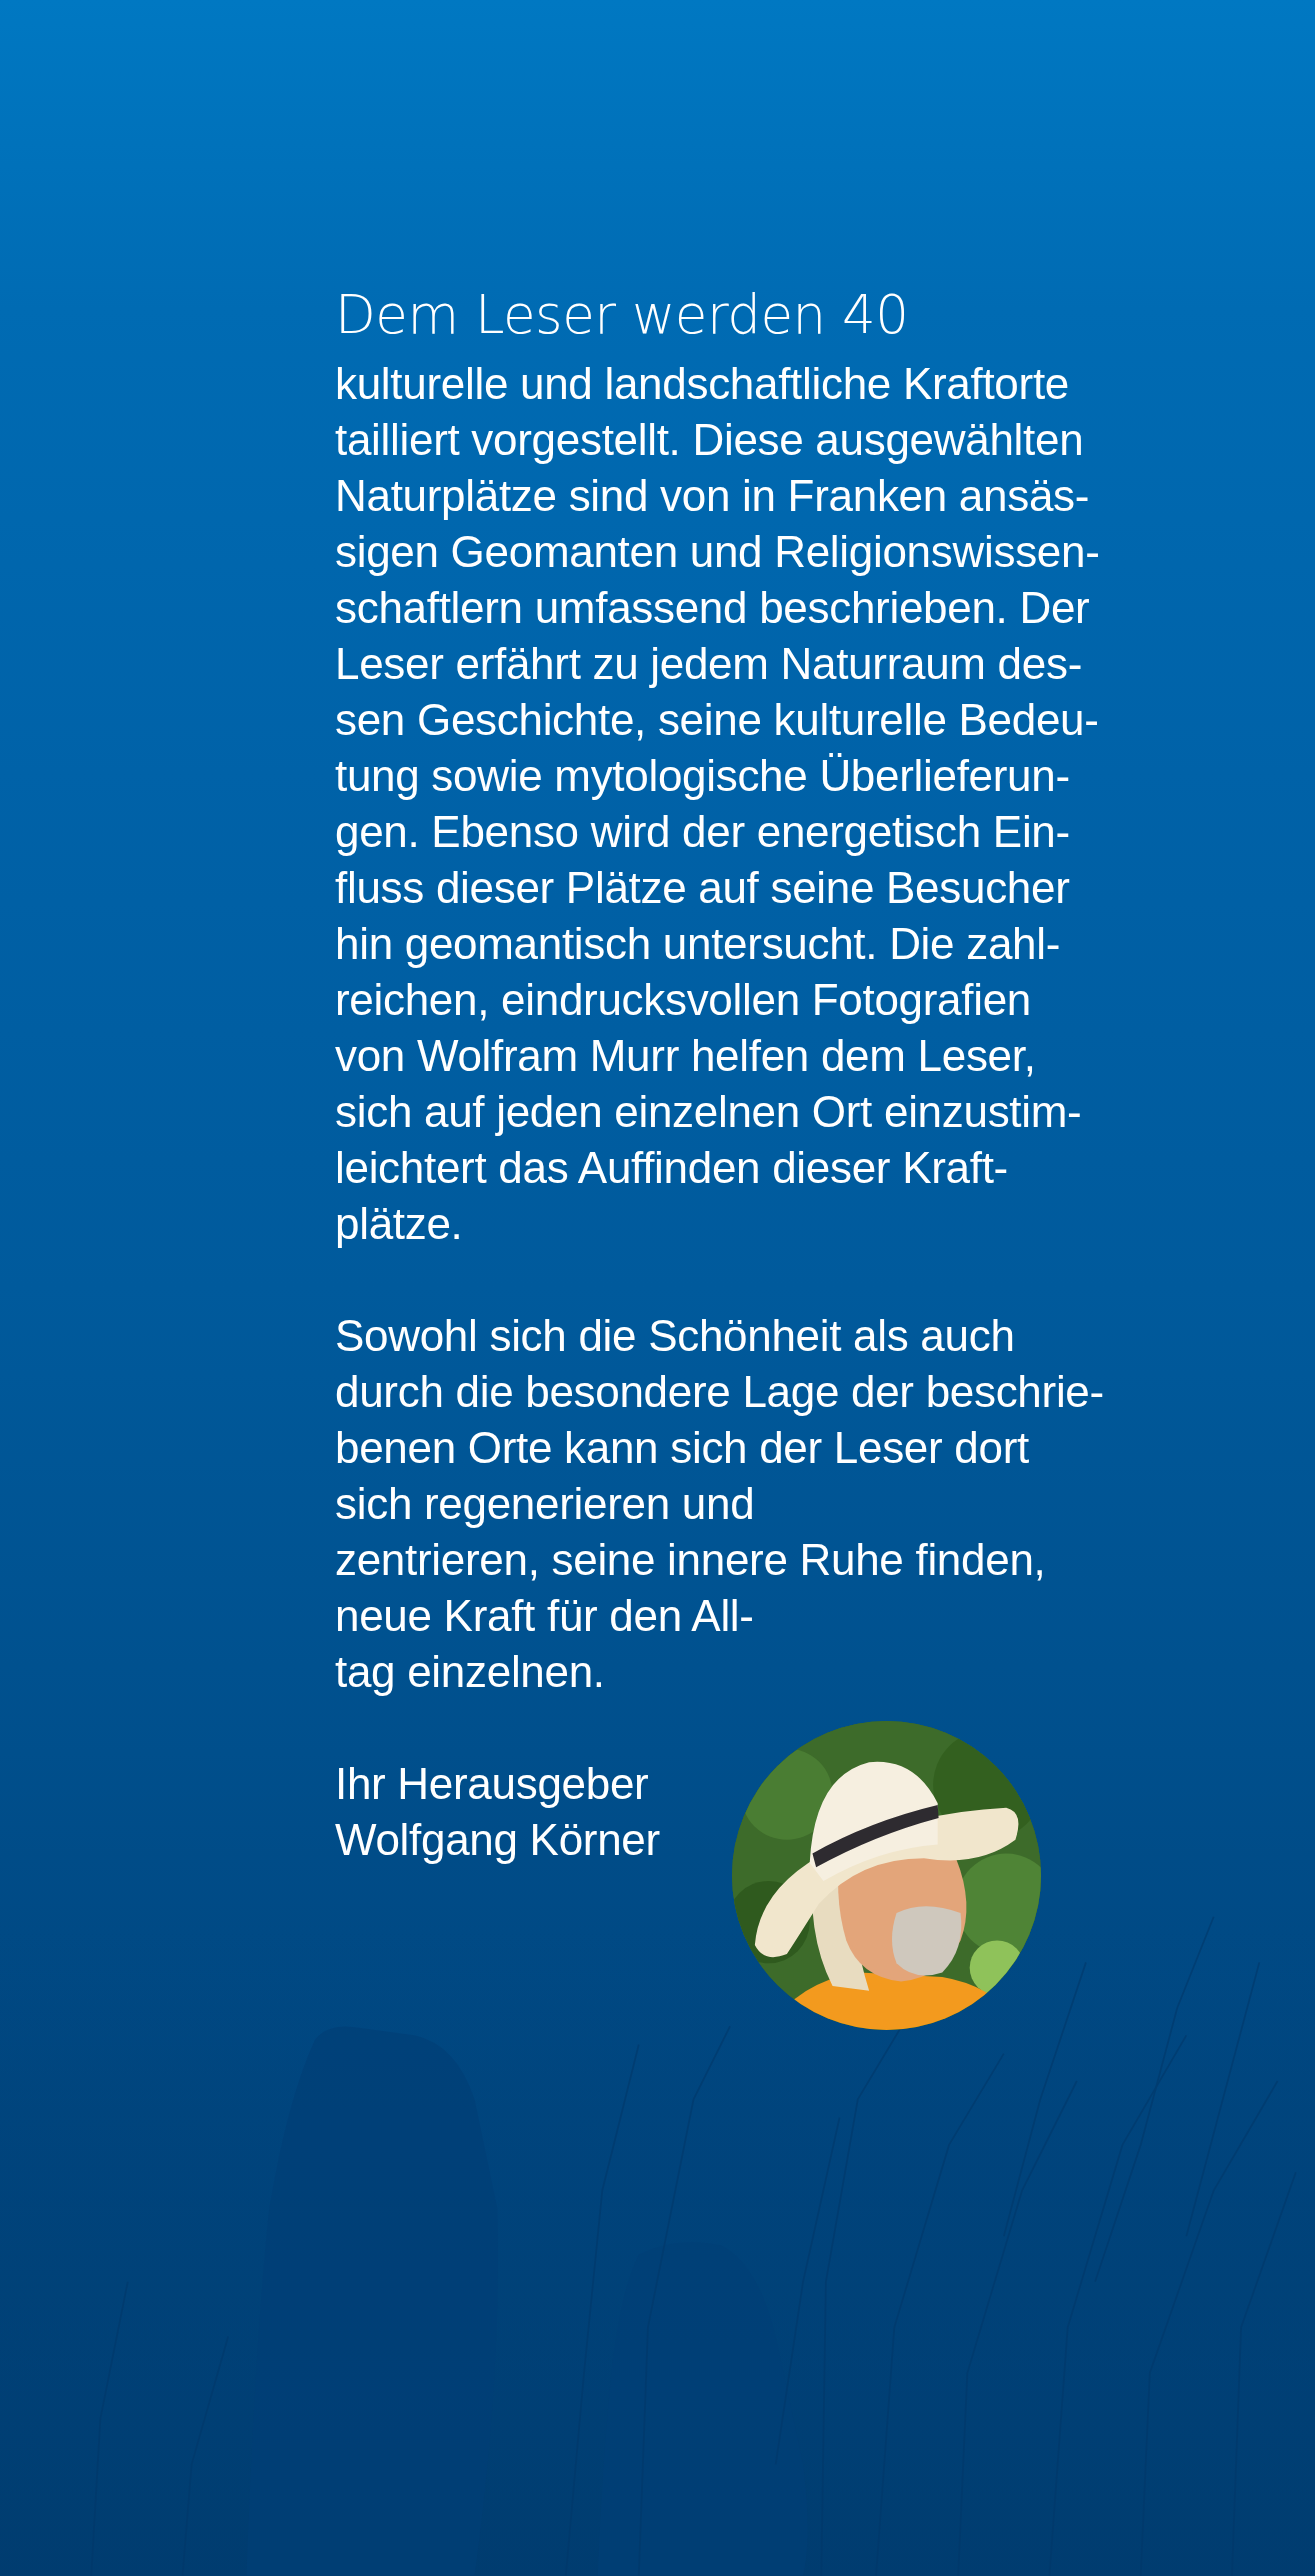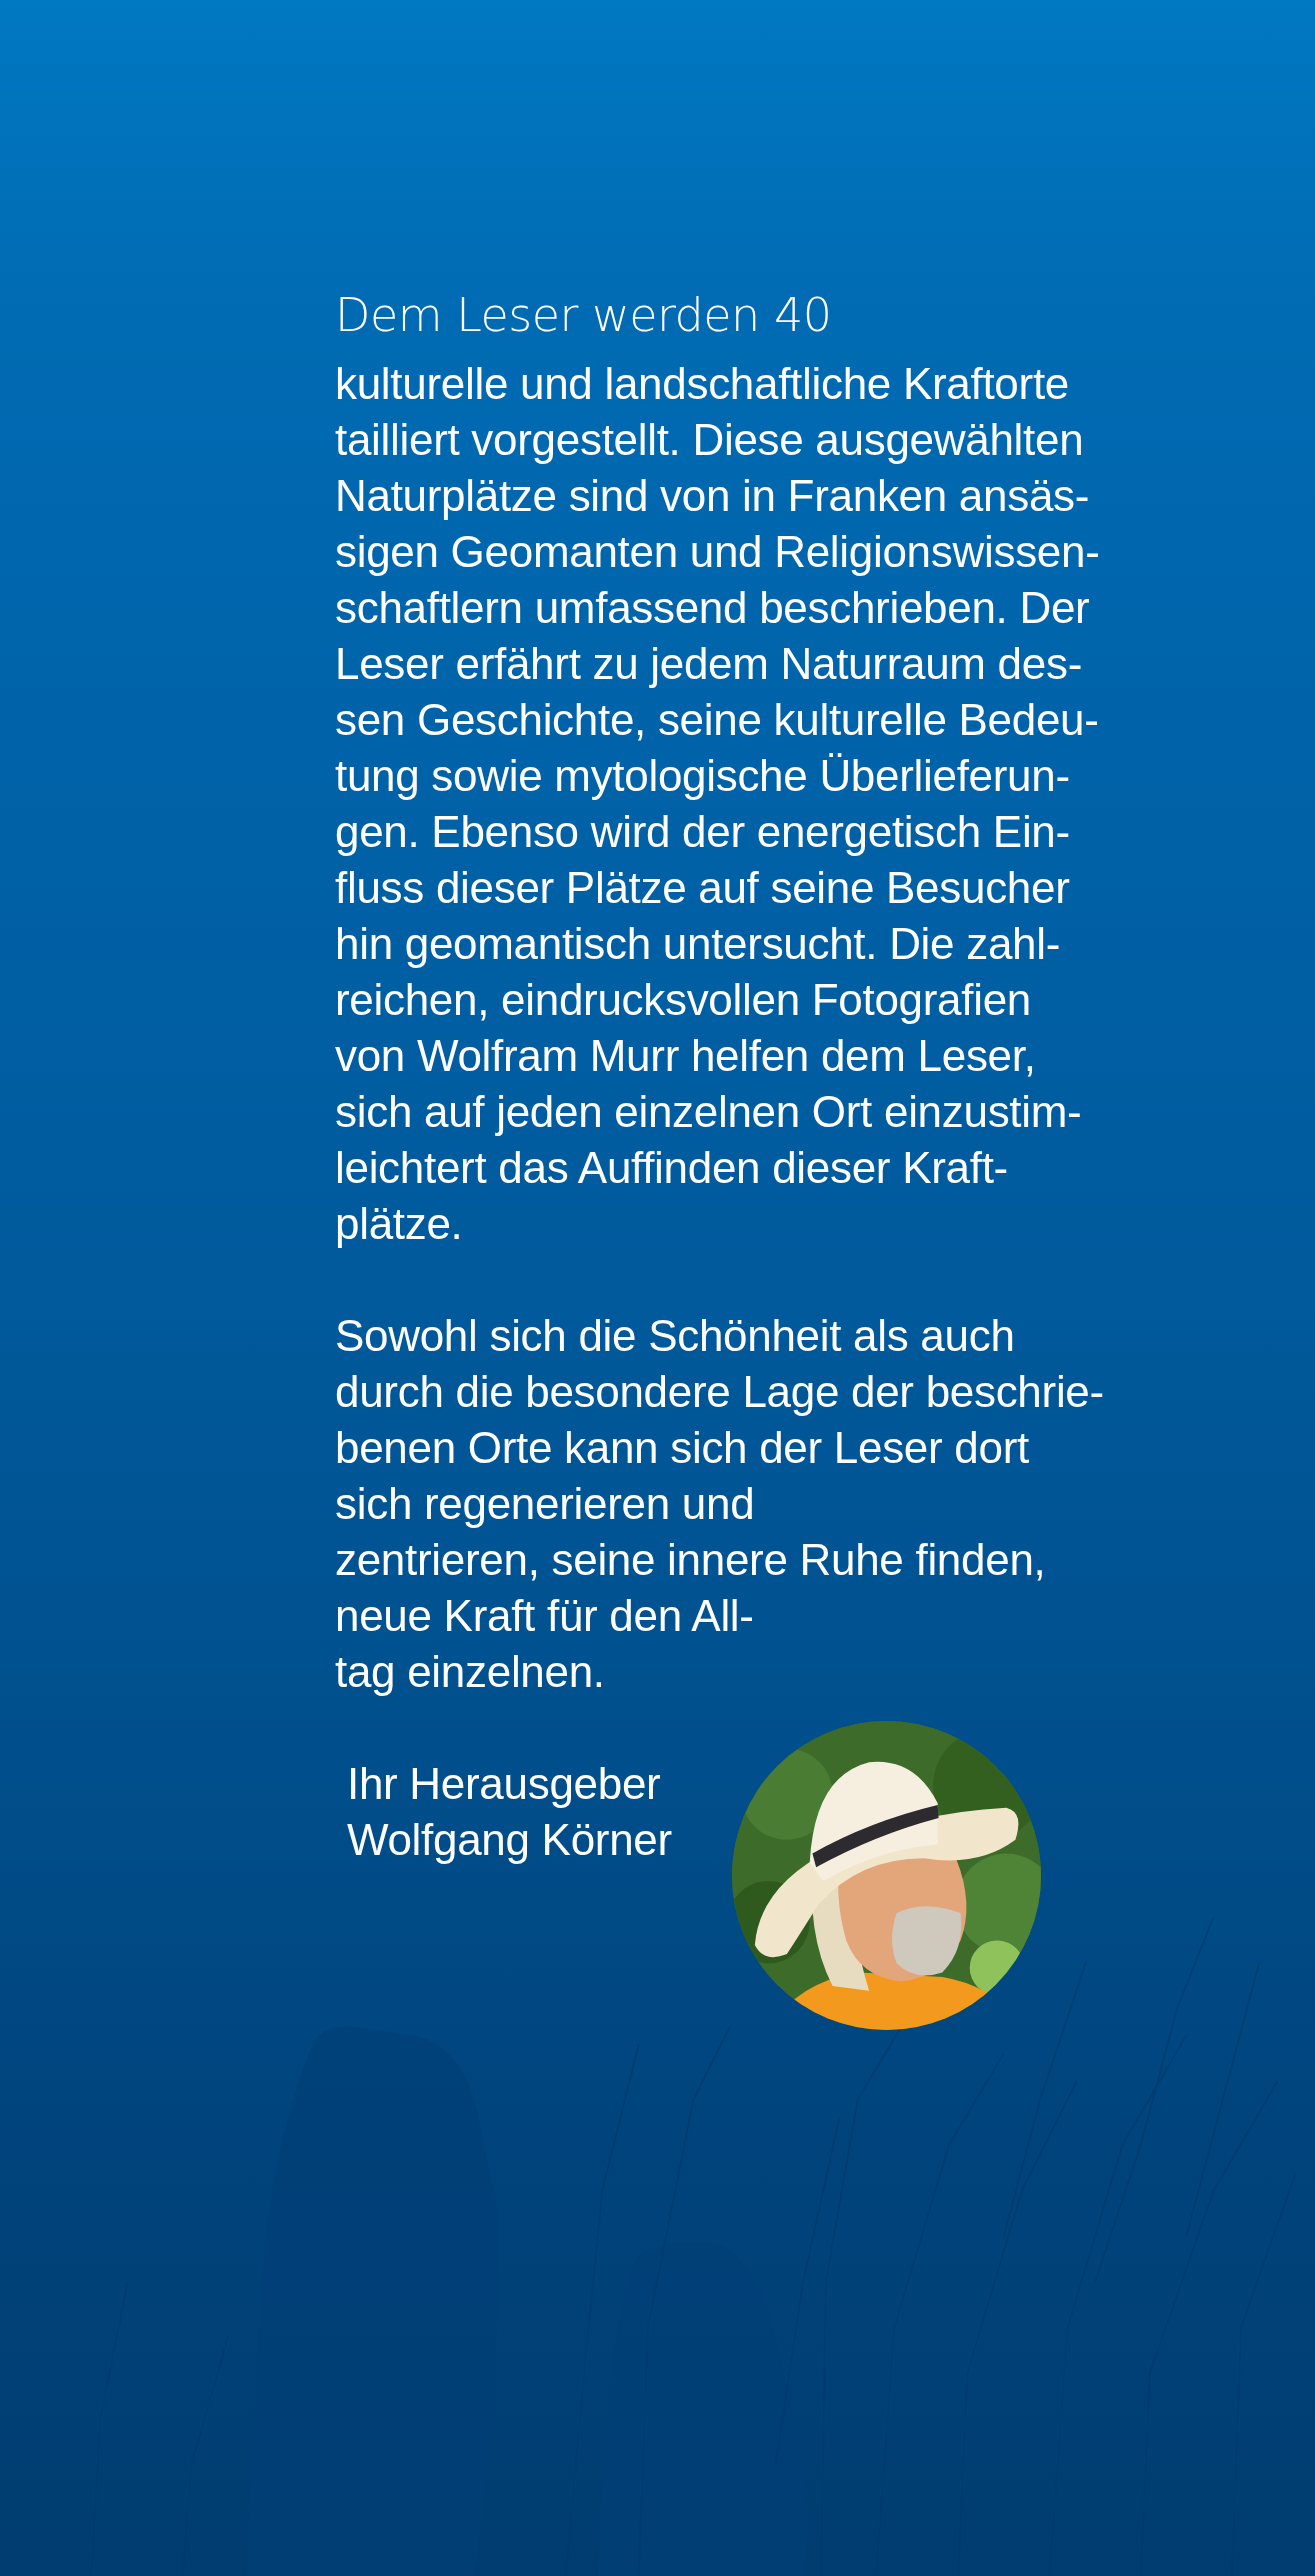--- a/index.html
+++ b/index.html
@@ -15,36 +15,36 @@
     .text-column {
       position: absolute;
       left: 335px;
       top: 274px;
       width: 721px;
       color: #ffffff;
     }
     .headline {
       font-family: "DejaVu Sans", "Liberation Sans", sans-serif;
       font-weight: 300;
-      font-size: 46px;
+      font-size: 53px;
       line-height: 82px;
       letter-spacing: -0.5px;
       margin: 0;
       white-space: nowrap;
     }
     .para {
       margin: 0;
       font-family: "Liberation Sans", sans-serif;
       font-size: 44px;
       line-height: 56px;
       letter-spacing: -0.3px;
     }
     .para .line { display: block; white-space: nowrap; }
     .gap { height: 56px; }
-    .signature { margin-top: 56px; margin-left: 12px; }
+    .signature { margin-top: 56px; }
     .portrait {
       position: absolute;
       left: 732px;
       top: 1721px;
       width: 309px;
       height: 309px;
       border-radius: 50%;
       overflow: hidden;
       background: #3d6b2a;
     }

